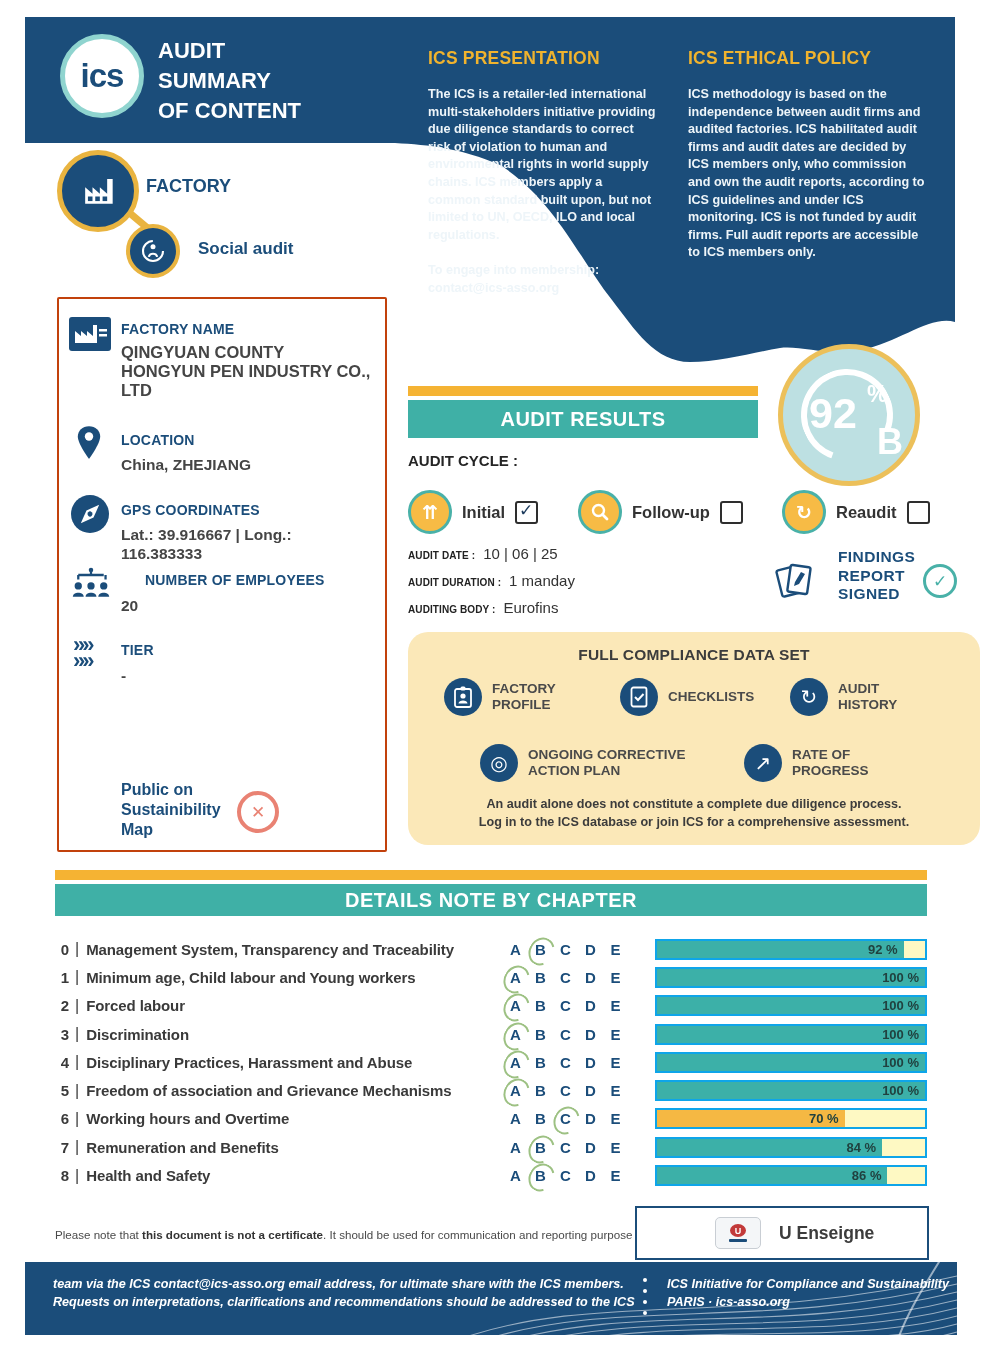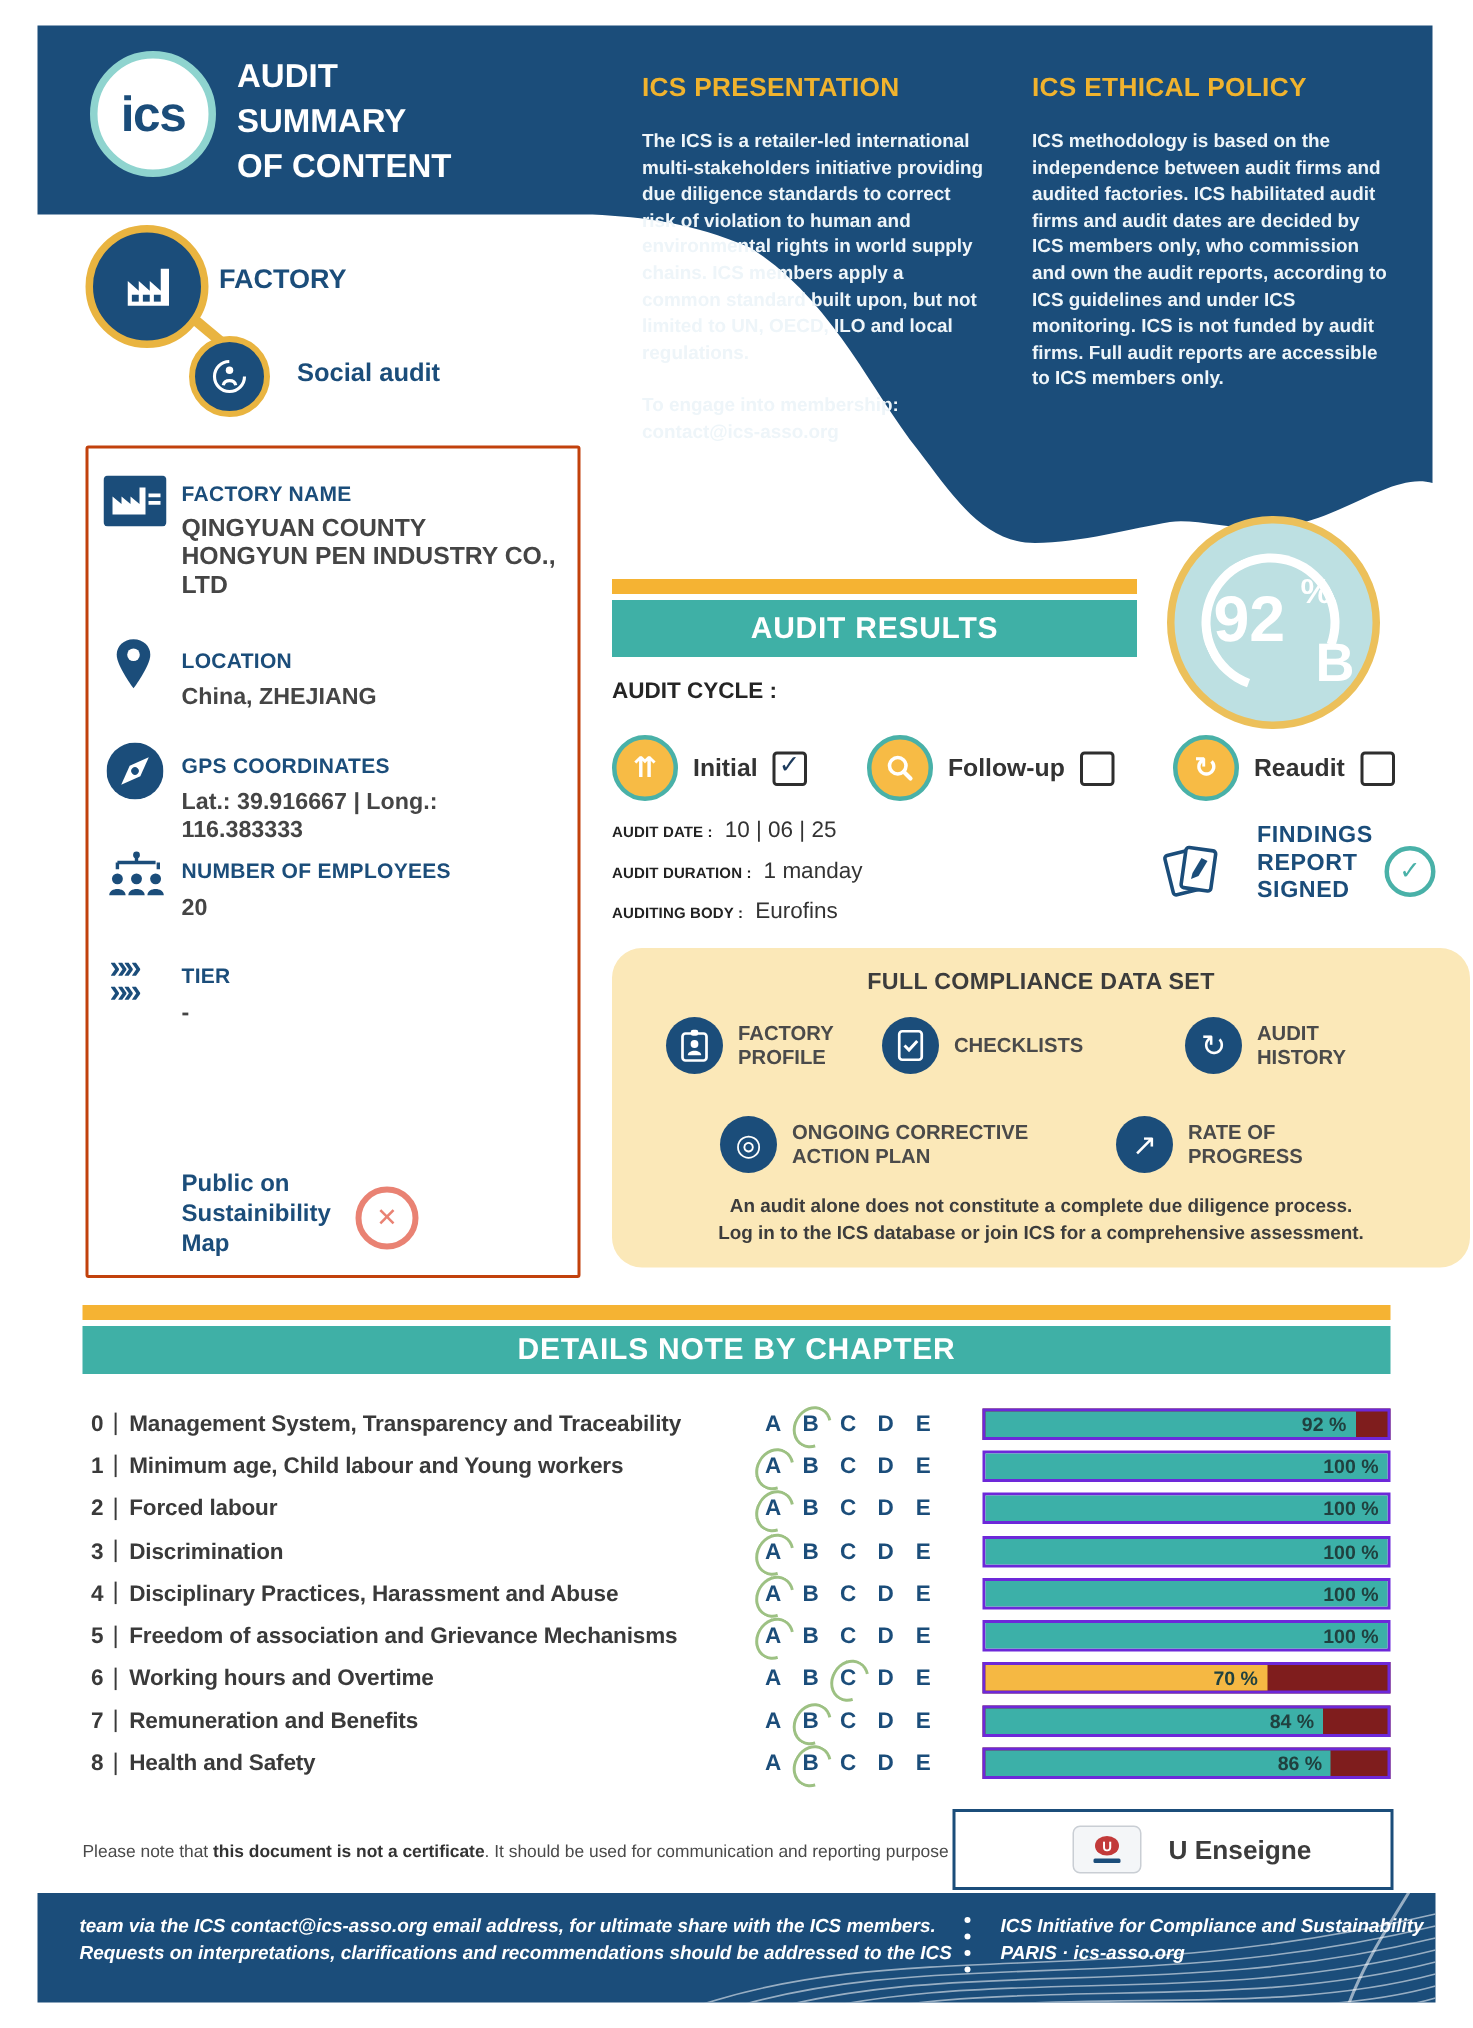--- a/index.html
+++ b/index.html
@@ -72,21 +72,21 @@
   
   .ch-rows{left:55px;top:935px;width:872px;z-index:2;}
   .ch-row{display:flex;align-items:center;height:28.3px;}
   .ch-num{width:14px;text-align:right;font-size:15px;font-weight:600;color:#3a3a3a;}
   .ch-sep{margin:0 7px 0 6px;color:#3a3a3a;font-size:16px;font-weight:300;}
   .ch-label{flex:1;font-size:15px;font-weight:600;color:#3a3a3a;letter-spacing:-0.1px;}
   .ch-grades{width:152px;display:flex;flex:0 0 152px;}
   .gl{width:25px;text-align:center;color:#1b4d7a;font-weight:bold;font-size:15px;position:relative;}
   .gl-ring{position:absolute;left:1px;top:-4px;width:21px;height:25px;border:2px solid #9dc183;border-radius:50%;
            border-right-color:transparent;transform:rotate(30deg);}
-  .ch-bar{width:268px;flex:0 0 268px;height:17px;border:2px solid #6d28d9;background:#7f1d1d;}
+  .ch-bar{width:268px;flex:0 0 268px;height:17px;border:2px solid #0ea5e9;background:#fef9c3;}
   .ch-fill{height:100%;display:flex;align-items:center;justify-content:flex-end;}
   .ch-fill.teal{background:#3cb0a8;}
   .ch-fill.orange{background:#f5b843;}
   .ch-pct{font-size:13px;font-weight:bold;color:#20413f;padding-right:6px;white-space:nowrap;}
 
   
   .note{left:55px;top:1228px;font-size:11.6px;color:#4a4a4a;z-index:2;}
   .note b{color:#333;}
   .partner-box{left:635px;top:1206px;width:290px;height:50px;border:2px solid #1b4d7a;background:#fff;z-index:3;
                display:flex;align-items:center;}
@@ -195,21 +195,21 @@
         <g fill="#1b4d7a">
           <circle cx="8" cy="20" r="4"></circle>
             <path d="M2,32 c0,-6 12,-6 12,0 z"></path>
           <circle cx="22" cy="20" r="4"></circle>
             <path d="M16,32 c0,-6 12,-6 12,0 z"></path>
           <circle cx="36" cy="20" r="4"></circle>
             <path d="M30,32 c0,-6 12,-6 12,0 z"></path>
         </g>
       </svg>
     </span>
-    <div class="p-label" style="top:273px;">NUMBER OF EMPLOYEES</div>
+    <div class="p-label" style="top:273px;margin-left:24px;">NUMBER OF EMPLOYEES</div>
     <div class="p-value" style="top:297px;">20</div>
 
     <span class="p-icon" style="top:338px;left:14px;color:#1b4d7a;font-weight:bold;font-size:22px;line-height:16px;letter-spacing:-3px;">»»<br>»»</span>
     <div class="p-label" style="top:343px;">TIER</div>
     <div class="p-value" style="top:367px;">-</div>
 
     <div class="pm-label">Public on Sustainibility Map</div>
     <div class="x-circle">✕</div>
   </div>
 
@@ -274,21 +274,21 @@
       <span class="comp-icon">
         <svg width="18" height="22" viewBox="0 0 18 22">
           <rect x="1" y="3" width="16" height="18" rx="2" fill="none" stroke="#fff" stroke-width="1.8"></rect>
           <rect x="6.5" y="0.5" width="5" height="4" rx="1.5" fill="#fff"></rect>
           <circle cx="9" cy="10" r="2.6" fill="#fff"></circle>
           <path d="M4.5,17.5 c0,-4 9,-4 9,0 z" fill="#fff"></path>
         </svg>
       </span>
       <span class="comp-label" style="width:78px;">FACTORY PROFILE</span>
     </div>
-    <div class="comp-item" style="left:180px;top:46px;">
+    <div class="comp-item" style="left:212px;top:46px;">
       <span class="comp-icon">
         <svg width="18" height="22" viewBox="0 0 18 22">
           <rect x="1.5" y="1.5" width="15" height="19" rx="2" fill="none" stroke="#fff" stroke-width="1.8"></rect>
           <path d="M5,11 l3,3 l5.5,-6" fill="none" stroke="#fff" stroke-width="2"></path>
         </svg>
       </span>
       <span class="comp-label">CHECKLISTS</span>
     </div>
     <div class="comp-item" style="left:382px;top:46px;width:140px;">
       <span class="comp-icon">↻</span>

